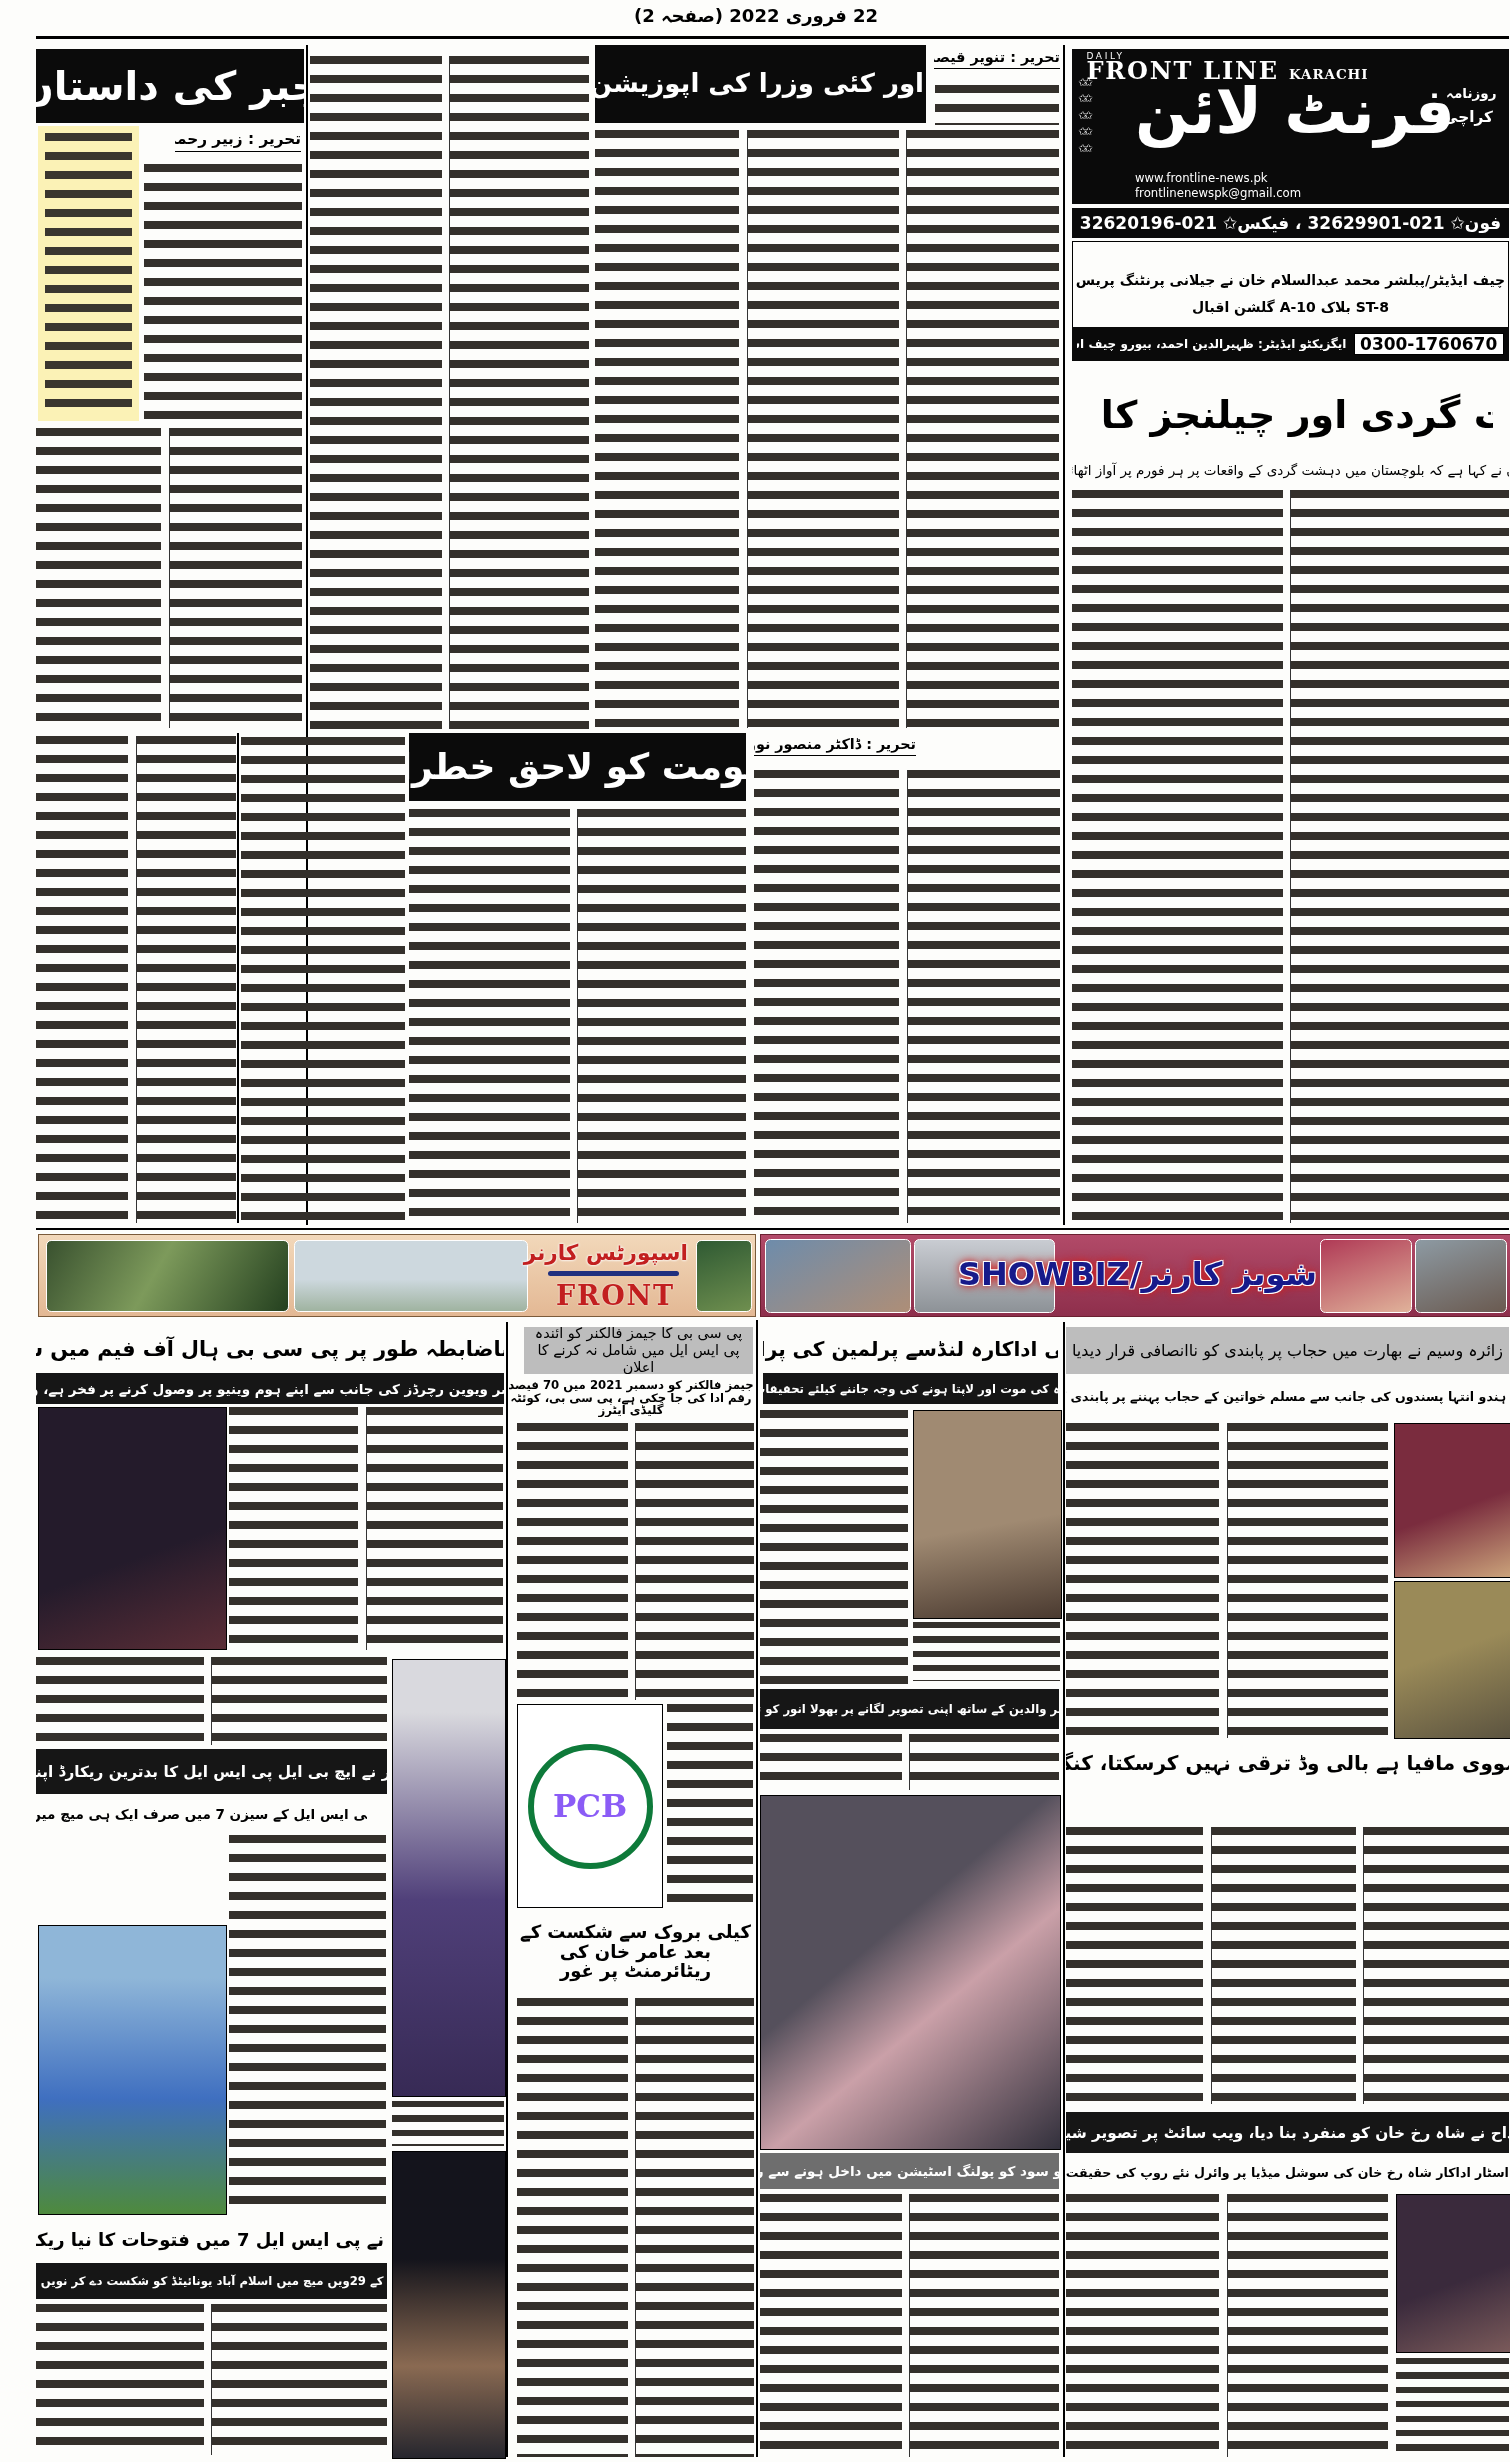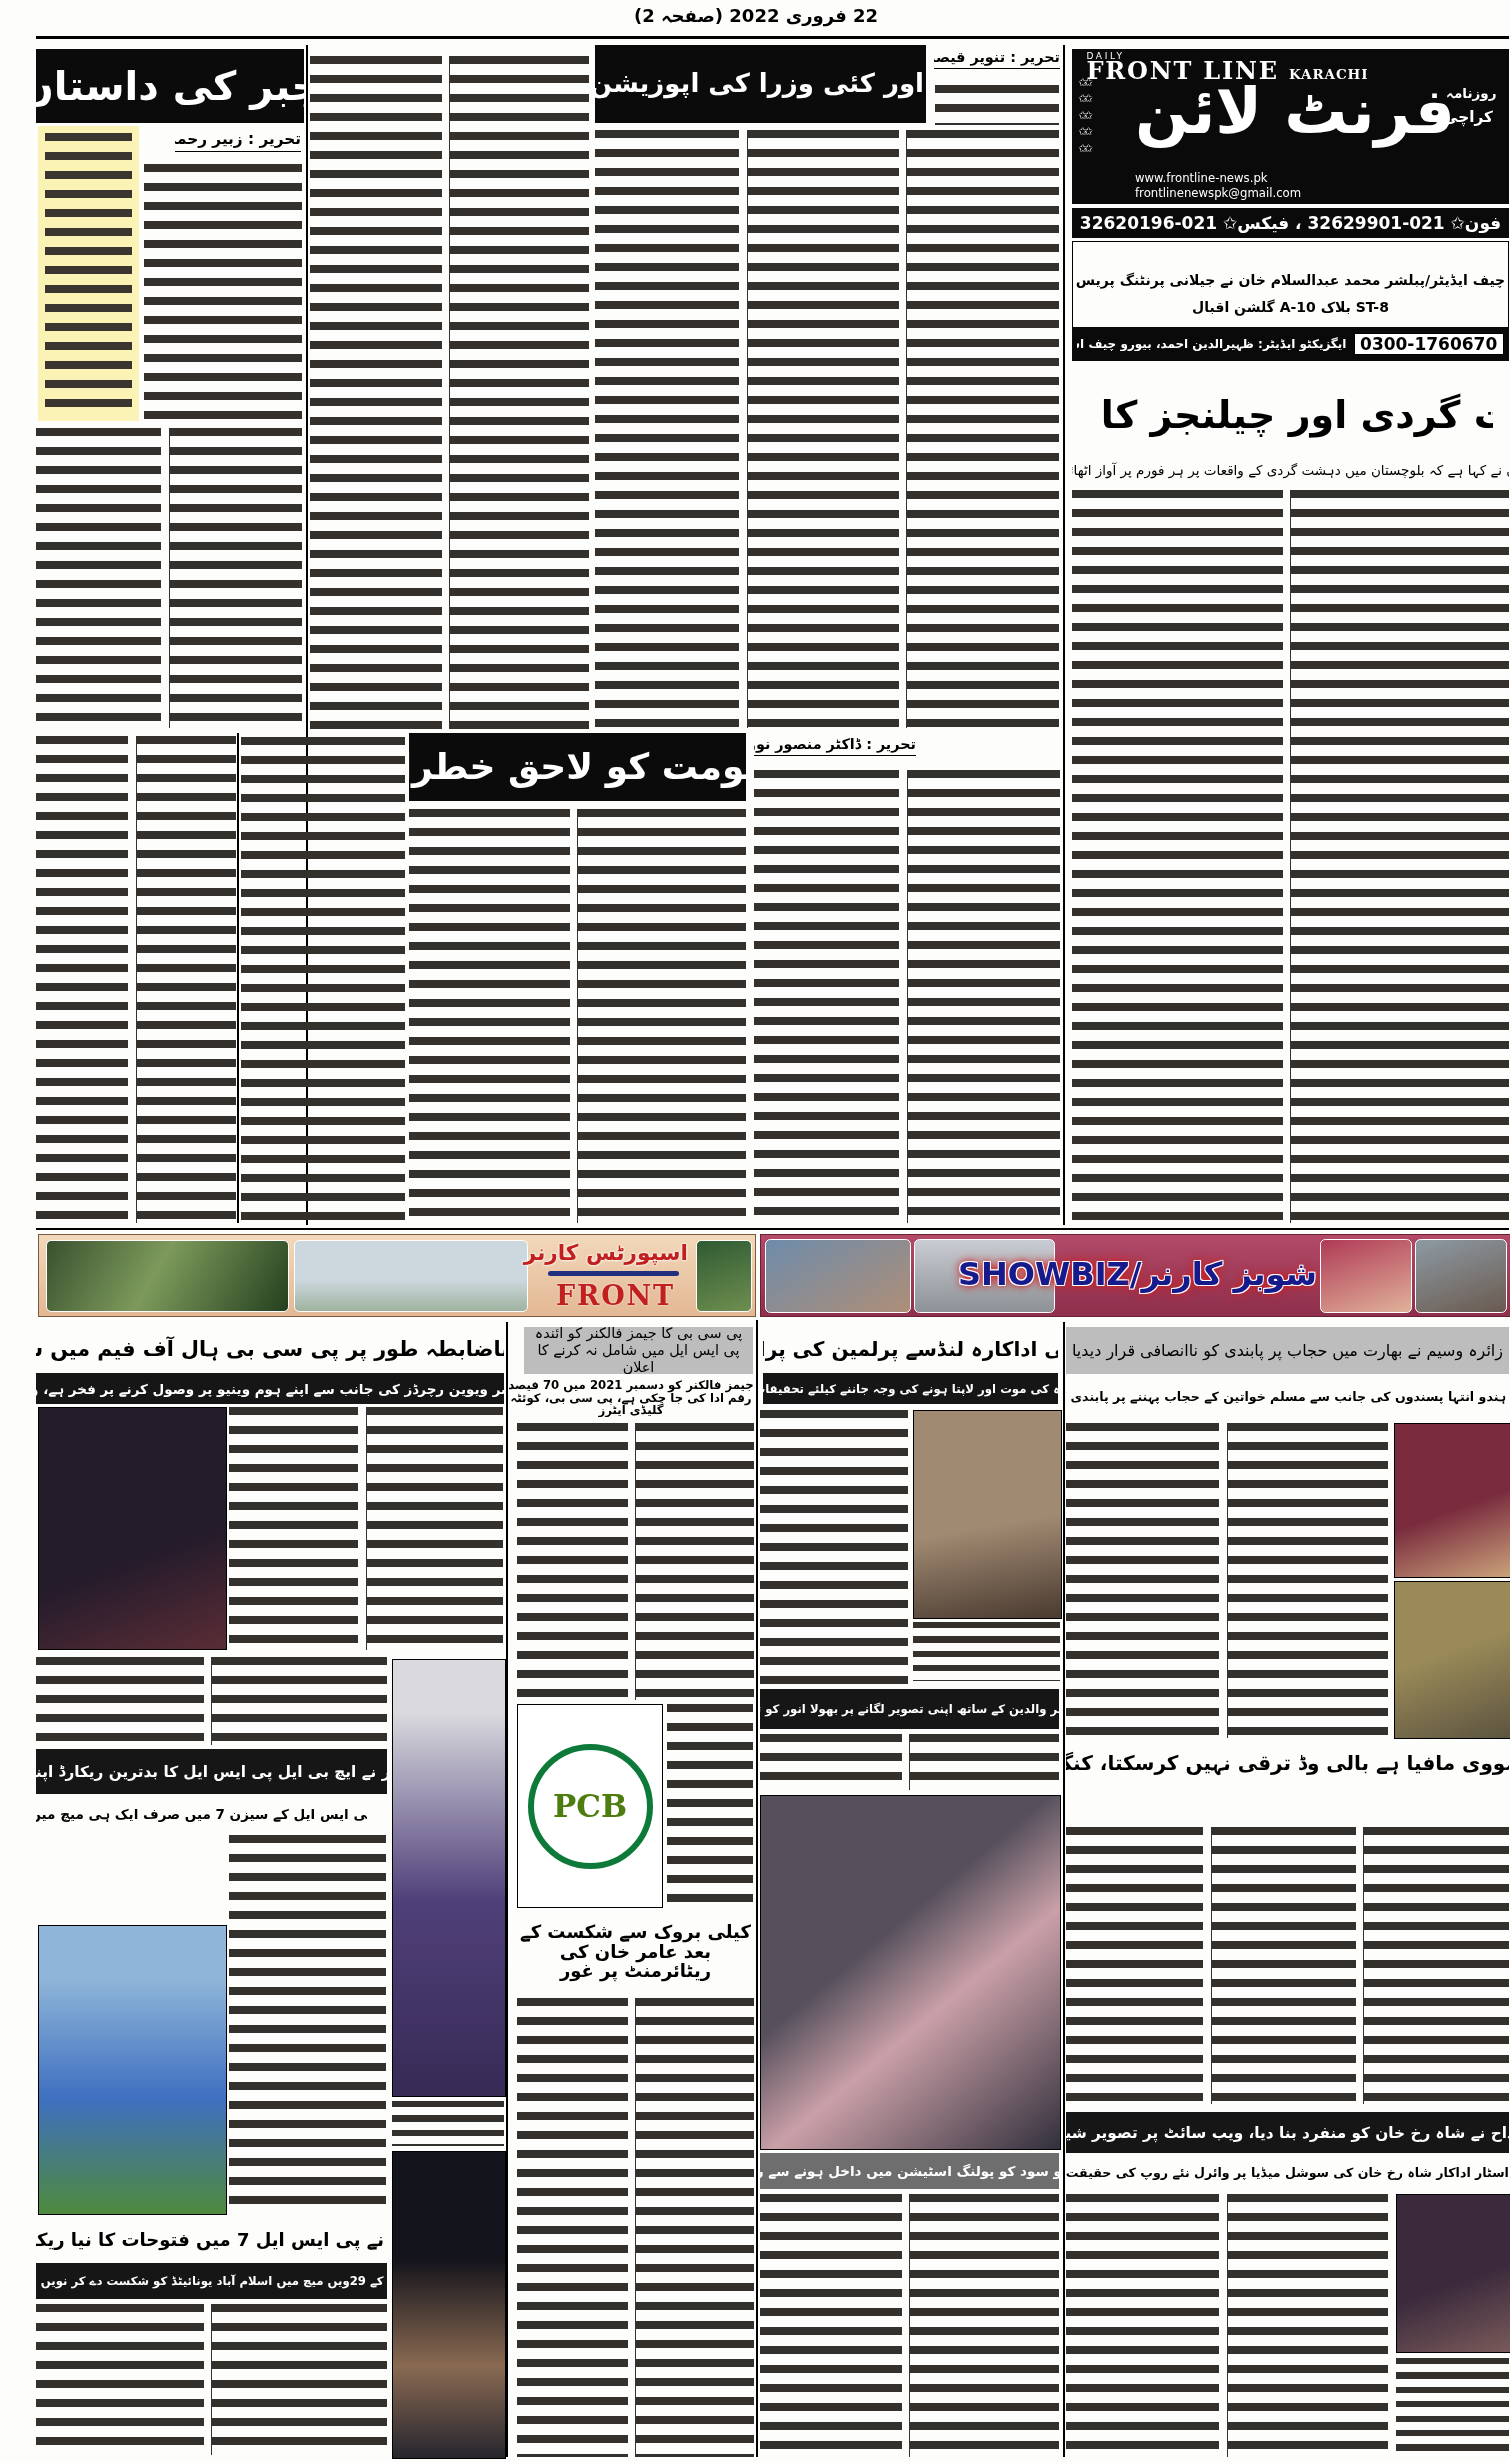--- a/index.html
+++ b/index.html
@@ -63,21 +63,21 @@
            text-shadow:0 0 2.7px #fff,0 0 2.7px #fff}
   .sline{position:absolute;height:5.4px;background:#20307f;border-radius:2.7px}
   .sword{position:absolute;color:#c21f1f;font-family:"DejaVu Serif",serif;font-weight:bold;font-size:27px;
          letter-spacing:1.8px;direction:ltr;text-shadow:0 0 1.8px #fff}
   .zword{position:absolute;color:#171a8a;font-weight:bold;font-size:32px;white-space:nowrap;
          text-shadow:-0.9px -0.9px 0 #fff,0.9px -0.9px 0 #fff,-0.9px 0.9px 0 #fff,0.9px 0.9px 0 #fff,0 0 7.2px #d02020,0 0 10.8px #d02020}
   
   .pcb{position:absolute;left:517px;top:1704px;width:144px;height:202px;border:0.9px solid #000;background:#fff;
        display:flex;align-items:center;justify-content:center}
   .pcb .ring{width:113px;height:113px;border:6.3px solid #0e7a3a;border-radius:50%;display:flex;align-items:center;
-             justify-content:center;font-family:"DejaVu Serif",serif;font-weight:bold;font-size:31px;color:#4d7c0f}
+             justify-content:center;font-family:"DejaVu Serif",serif;font-weight:bold;font-size:31px;color:#8b5cf6}
 </style>
 </head>
 <body>
 
 <div class="page">
 
   <div class="abs" style="left:576px;top:5.4px;width:360px;height:27px;text-align:center;font-weight:bold;font-size:18px">22 فروری 2022  (صفحہ 2)</div>
   <div class="hr" style="left:36px;top:36px;width:1473px"></div>
 
   <div class="hb" style="left:36px;top:49px;width:268px;height:74px;font-size:40px">جبر کی داستان</div>

